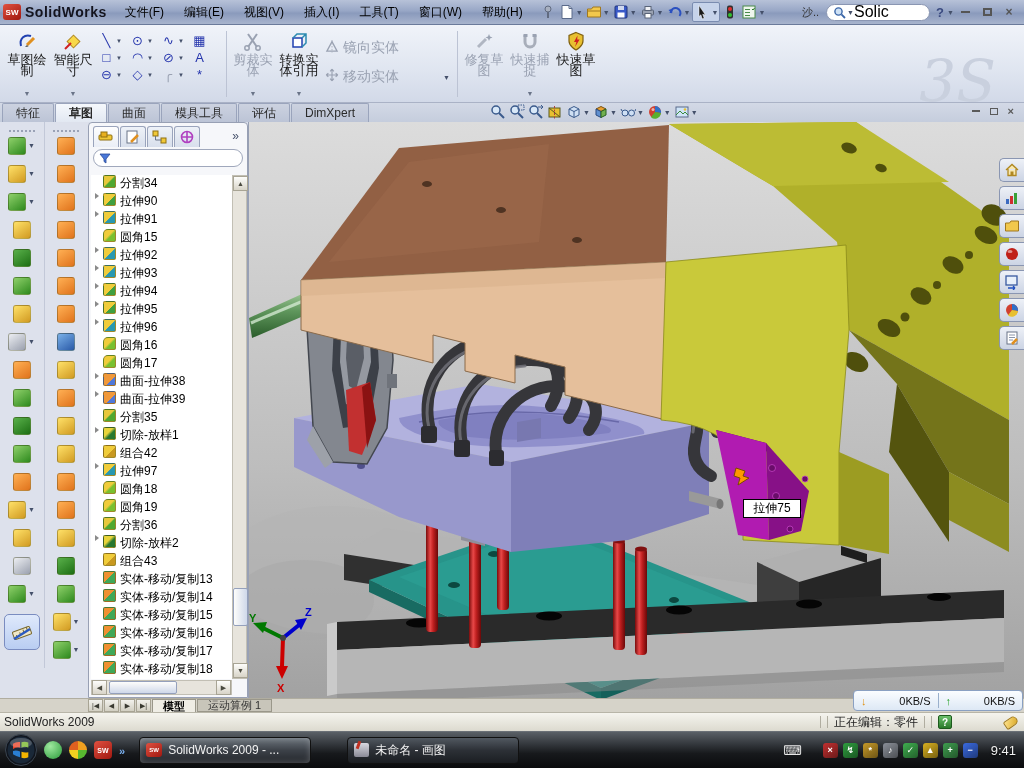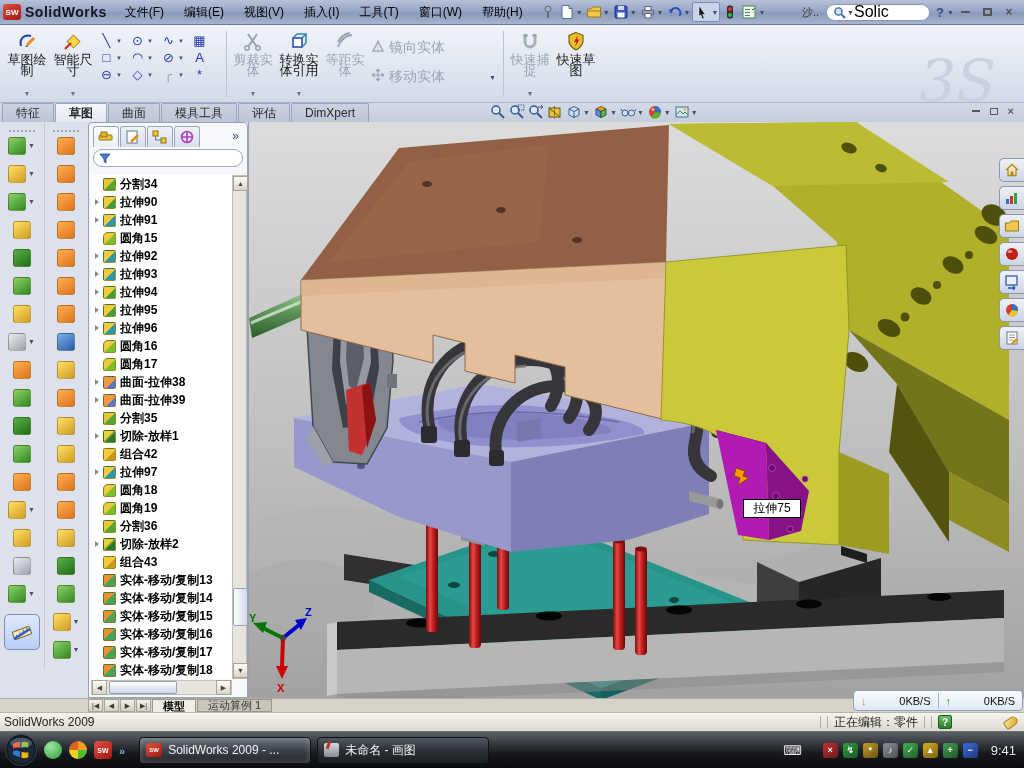--- a/index.html
+++ b/index.html
@@ -86,21 +86,21 @@
   
   #treepanel{position:absolute;left:88px;top:0;width:160px;height:576px;background:#f6f7fa;border:1px solid #98a0b4;border-radius:4px 4px 0 0;}
   #mgrtabs{display:flex;align-items:center;height:24px;padding:2px 2px 0 4px;gap:1px;}
   .mtab{width:26px;height:21px;border:1px solid #9aa4bc;border-bottom:none;border-radius:3px 3px 0 0;
     background:linear-gradient(#eef2f8,#d8dfec);display:flex;align-items:center;justify-content:center;}
   .mtab.active{background:linear-gradient(#fefefe,#eaeef6);}
   #mgrchev{margin-left:auto;margin-right:6px;color:#44506a;font-size:12px;}
   #filterbox{margin:2px 4px;height:18px;border:1px solid #a0a8bc;border-radius:9px;background:#fff;display:flex;align-items:center;padding:0 5px;}
   #filterbox input{border:none;outline:none;font-size:11px;width:110px;background:transparent;}
   #treelist{position:absolute;left:2px;top:52px;width:156px;height:504px;background:#fff;overflow:hidden;}
-  .titem{display:flex;align-items:center;height:18px;padding-left:4px;font-weight:bold;}
+  .titem{display:flex;align-items:flex-start;height:18px;padding-left:4px;}
   .texp{width:8px;display:flex;align-items:center;}
   .texp.on:before{content:"";border-left:4px solid #8a8a8a;border-top:3px solid transparent;border-bottom:3px solid transparent;}
   .ticon{width:13px;height:13px;border-radius:2px;border:1px solid rgba(80,70,20,.5);margin-right:4px;flex:0 0 13px;}
   .ti-split{background:linear-gradient(135deg,#e8c83a 45%,#50a830 55%);}
   .ti-extrudeG{background:linear-gradient(135deg,#f0cc3a 55%,#40a040 55%);}
   .ti-extrudeB{background:linear-gradient(135deg,#f0cc3a 50%,#2898b0 55%);}
   .ti-fillet{background:linear-gradient(135deg,#f0cc3a 45%,#78c030 60%);border-radius:5px 2px 2px 2px;}
   .ti-surf{background:linear-gradient(135deg,#f0983a 60%,#5078d8 60%);}
   .ti-cutloft{background:linear-gradient(135deg,#e8d43a 40%,#287830 60%);}
   .ti-combine{background:linear-gradient(135deg,#f0cc3a 55%,#c89820 55%);}
@@ -371,46 +371,47 @@
           <div class="bdd">▼</div>
         </div>
         <div class="bigbtn">
           <div class="bicon"><svg width="22" height="22" viewBox="0 0 22 22">
               <rect x="5" y="8" width="9" height="9" fill="#ffffff" stroke="#2040b0" stroke-width="1.5"></rect>
               <path d="M5,8 l4,-4 h9 v9 l-4,4 M18,4 l-4,4" stroke="#2a8ab0" stroke-width="1.5" fill="none"></path>
             </svg></div>
           <div class="blabel">转换实体引用</div>
           <div class="bdd">▼</div>
         </div>
-        <div class="bigbtn dis">
-          <div class="bicon"><svg width="22" height="22" viewBox="0 0 22 22">
-              <path d="M4,17 Q8,6 18,5 M4,12 Q8,4 16,3" stroke="#9aa2b2" stroke-width="1.8" fill="none"></path>
-            </svg></div>
-          <div class="blabel">等距实体</div>
-          <div class="bdd"></div>
-        </div>
       </div>
     <div id="cmstack">
         <div class="stackrow">
           <span><svg width="16" height="22" viewBox="0 0 22 22">
               <path d="M4,18 L11,5 L18,18 Z" fill="none" stroke="#9aa2b2" stroke-width="1.8"></path>
               <line x1="11" y1="3" x2="11" y2="20" stroke="#a8aeba" stroke-width="1.2" stroke-dasharray="2,2"></line>
             </svg></span>
           <span class="slabel">镜向实体</span>
         </div>
         <div class="stackrow">
           <span><svg width="16" height="22" viewBox="0 0 22 22">
               <path d="M11,3 V19 M3,11 H19 M11,3 l-2.5,3 M11,3 l2.5,3 M3,11 l3,-2.5 M3,11 l3,2.5 M19,11 l-3,-2.5 M19,11 l-3,2.5 M11,19 l-2.5,-3 M11,19 l2.5,-3" stroke="#9aa2b2" stroke-width="1.6" fill="none"></path>
             </svg></span>
           <span class="slabel">移动实体</span>
           <span class="dd">▼</span>
         </div>
       </div>
     <div class="cmsep"></div>
     <div id="cmright" style="display:flex;">
+        <div class="bigbtn dis">
+          <div class="bicon"><svg width="22" height="22" viewBox="0 0 22 22">
+              <line x1="5" y1="17" x2="13" y2="9" stroke="#b0b6c2" stroke-width="3"></line>
+              <path d="M16,4 l1,2.5 2.5,1 -2.5,1 -1,2.5 -1,-2.5 -2.5,-1 2.5,-1 Z" fill="#9aa2b2"></path>
+            </svg></div>
+          <div class="blabel">修复草图</div>
+          <div class="bdd"></div>
+        </div>
         <div class="bigbtn dis">
           <div class="bicon"><svg width="22" height="22" viewBox="0 0 22 22">
               <path d="M6,5 v7 a5,5 0 0 0 10,0 v-7" fill="none" stroke="#a8aeba" stroke-width="3"></path>
               <rect x="4.5" y="4" width="4" height="3" fill="#9aa2b2"></rect>
               <rect x="13.5" y="4" width="4" height="3" fill="#9aa2b2"></rect>
             </svg></div>
           <div class="blabel">快速捕捉</div>
           <div class="bdd">▼</div>
         </div>
         <div class="bigbtn">
@@ -1124,21 +1125,21 @@
       <path d="M9,18 q3.5,-1 7,0.5 l0,5.8 q-4,-1.2 -7,-3 Z" fill="#2a7fd4"></path>
       <path d="M17.5,18.8 q3.4,1.4 6.8,0.4 l0,5 q-3.6,1.8 -6.8,0.6 Z" fill="#f5b400"></path>
       <ellipse cx="17" cy="10" rx="11" ry="5" fill="#ffffff" opacity=".22"></ellipse>
     </svg>
     <div id="quicklaunch">
         <div class="qlico ql-messenger"></div>
         <div class="qlico ql-security-suite"></div>
         <div class="qlico ql-solidworks">SW</div>
         <div class="qlico ql-overflow">»</div>
       </div>
-    <div id="tasks" style="display:flex;">
+    <div id="tasks" style="display:flex;gap:30px;">
         <div class="taskbtn active">
           <div class="tico-solidworks">SW</div>
           <span class="tlab">SolidWorks 2009 - ...</span>
         </div>
         <div class="taskbtn">
           <div class="tico-paint"></div>
           <span class="tlab">未命名 - 画图</span>
         </div>
       </div>
     <div id="tray">

